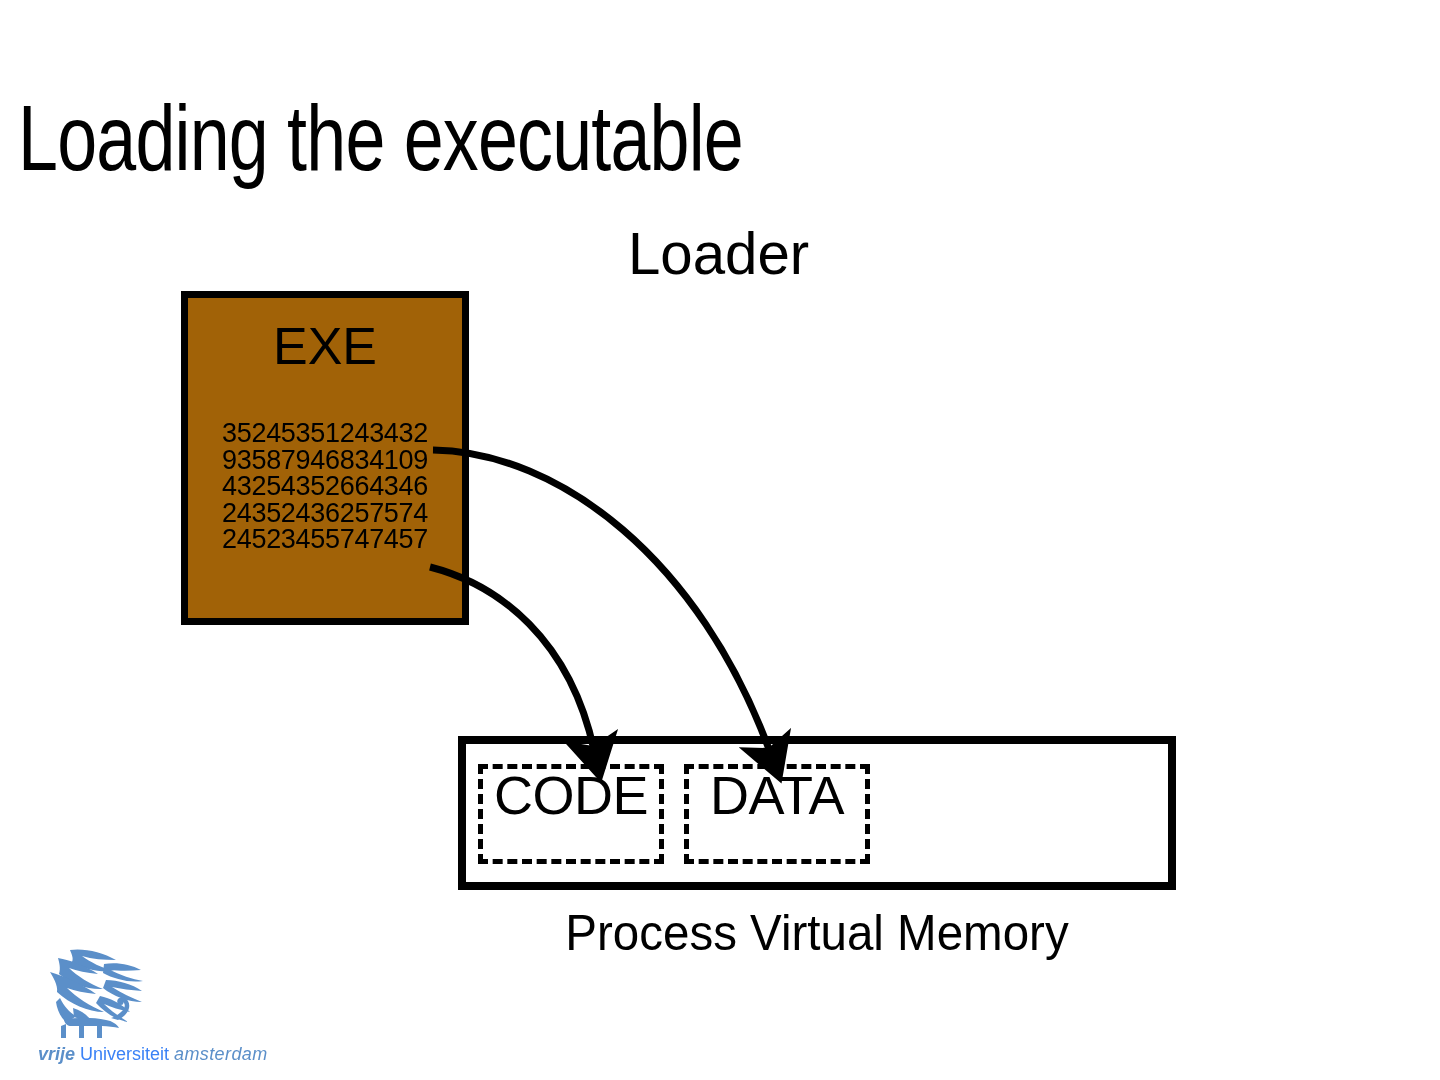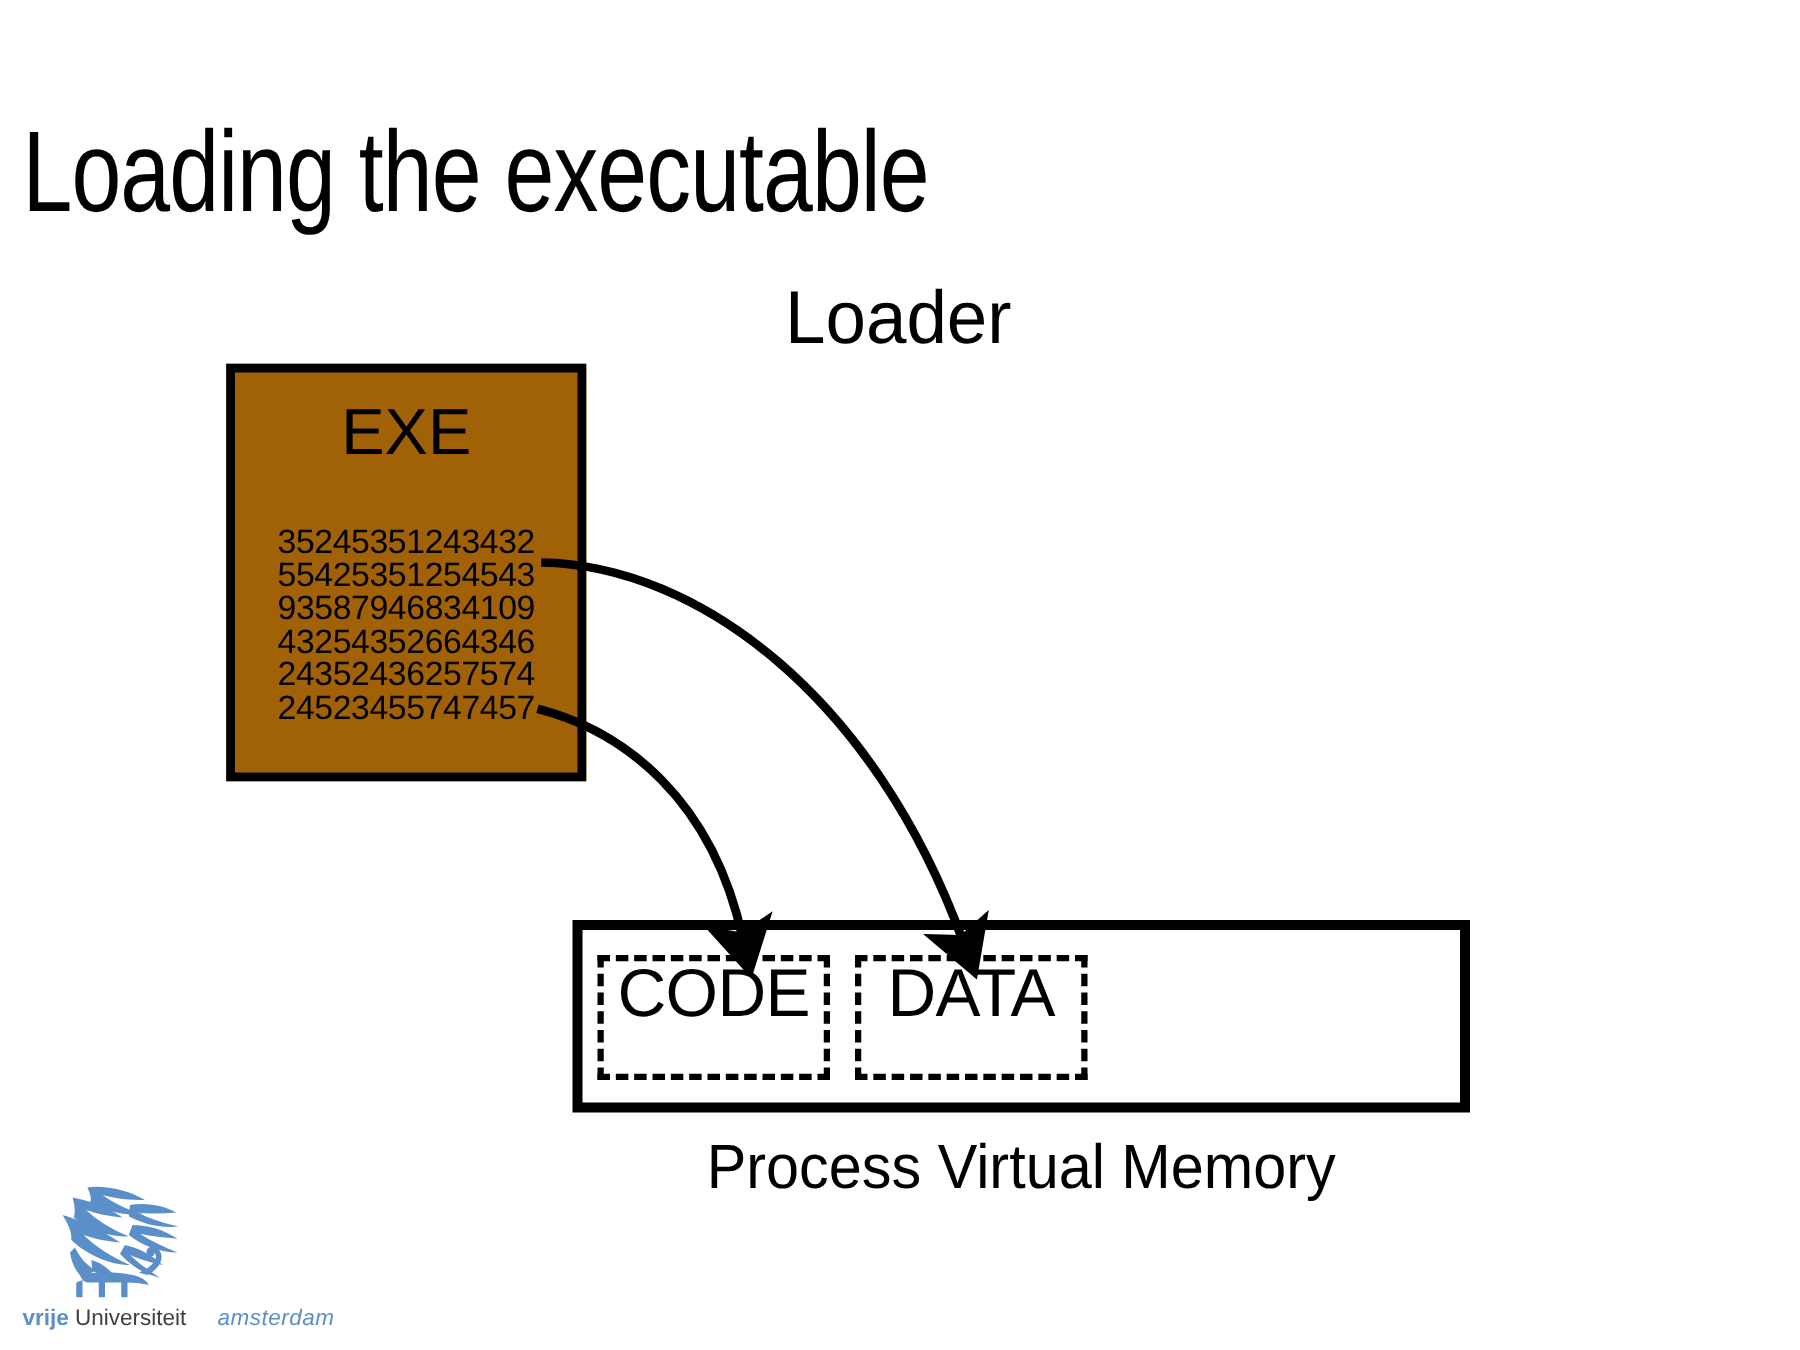--- a/index.html
+++ b/index.html
@@ -162,24 +162,26 @@
     left: 0px;
     top: 96px;
     width: 300px;
     height: 24px;
     font-size: 18px;
     line-height: 24px;
     white-space: nowrap;
   }
   .vu-blue {
     color: #5b8fc9;
+    font-style: italic;
     font-weight: 600;
+    margin-left: 20px;
   }
   .vu-dark {
-    color: #404040;
+    color: #3b82f6;
     font-style: normal;
     font-weight: 400;
   }
   #vu-amsterdam {
     position: absolute;
     left: 156px;
     top: 0;
     color: #5b8fc9;
     font-style: italic;
     font-weight: 500;
@@ -192,21 +194,20 @@
 <div id="slide">
 
   <div id="slide-title">Loading the executable</div>
 
   <div id="loader-label">Loader</div>
 
   <div id="exe-box">
     <div id="exe-title">EXE</div>
     <div id="exe-code-lines">
       <span class="code-line">35245351243432</span>
-      <span class="code-line">55425351254543</span>
       <span class="code-line">93587946834109</span>
       <span class="code-line">43254352664346</span>
       <span class="code-line">24352436257574</span>
       <span class="code-line">24523455747457</span>
     </div>
   </div>
 
   <div id="memory-box">
     <div class="segment-box" id="segment-code">
       <span class="segment-label">CODE</span>

